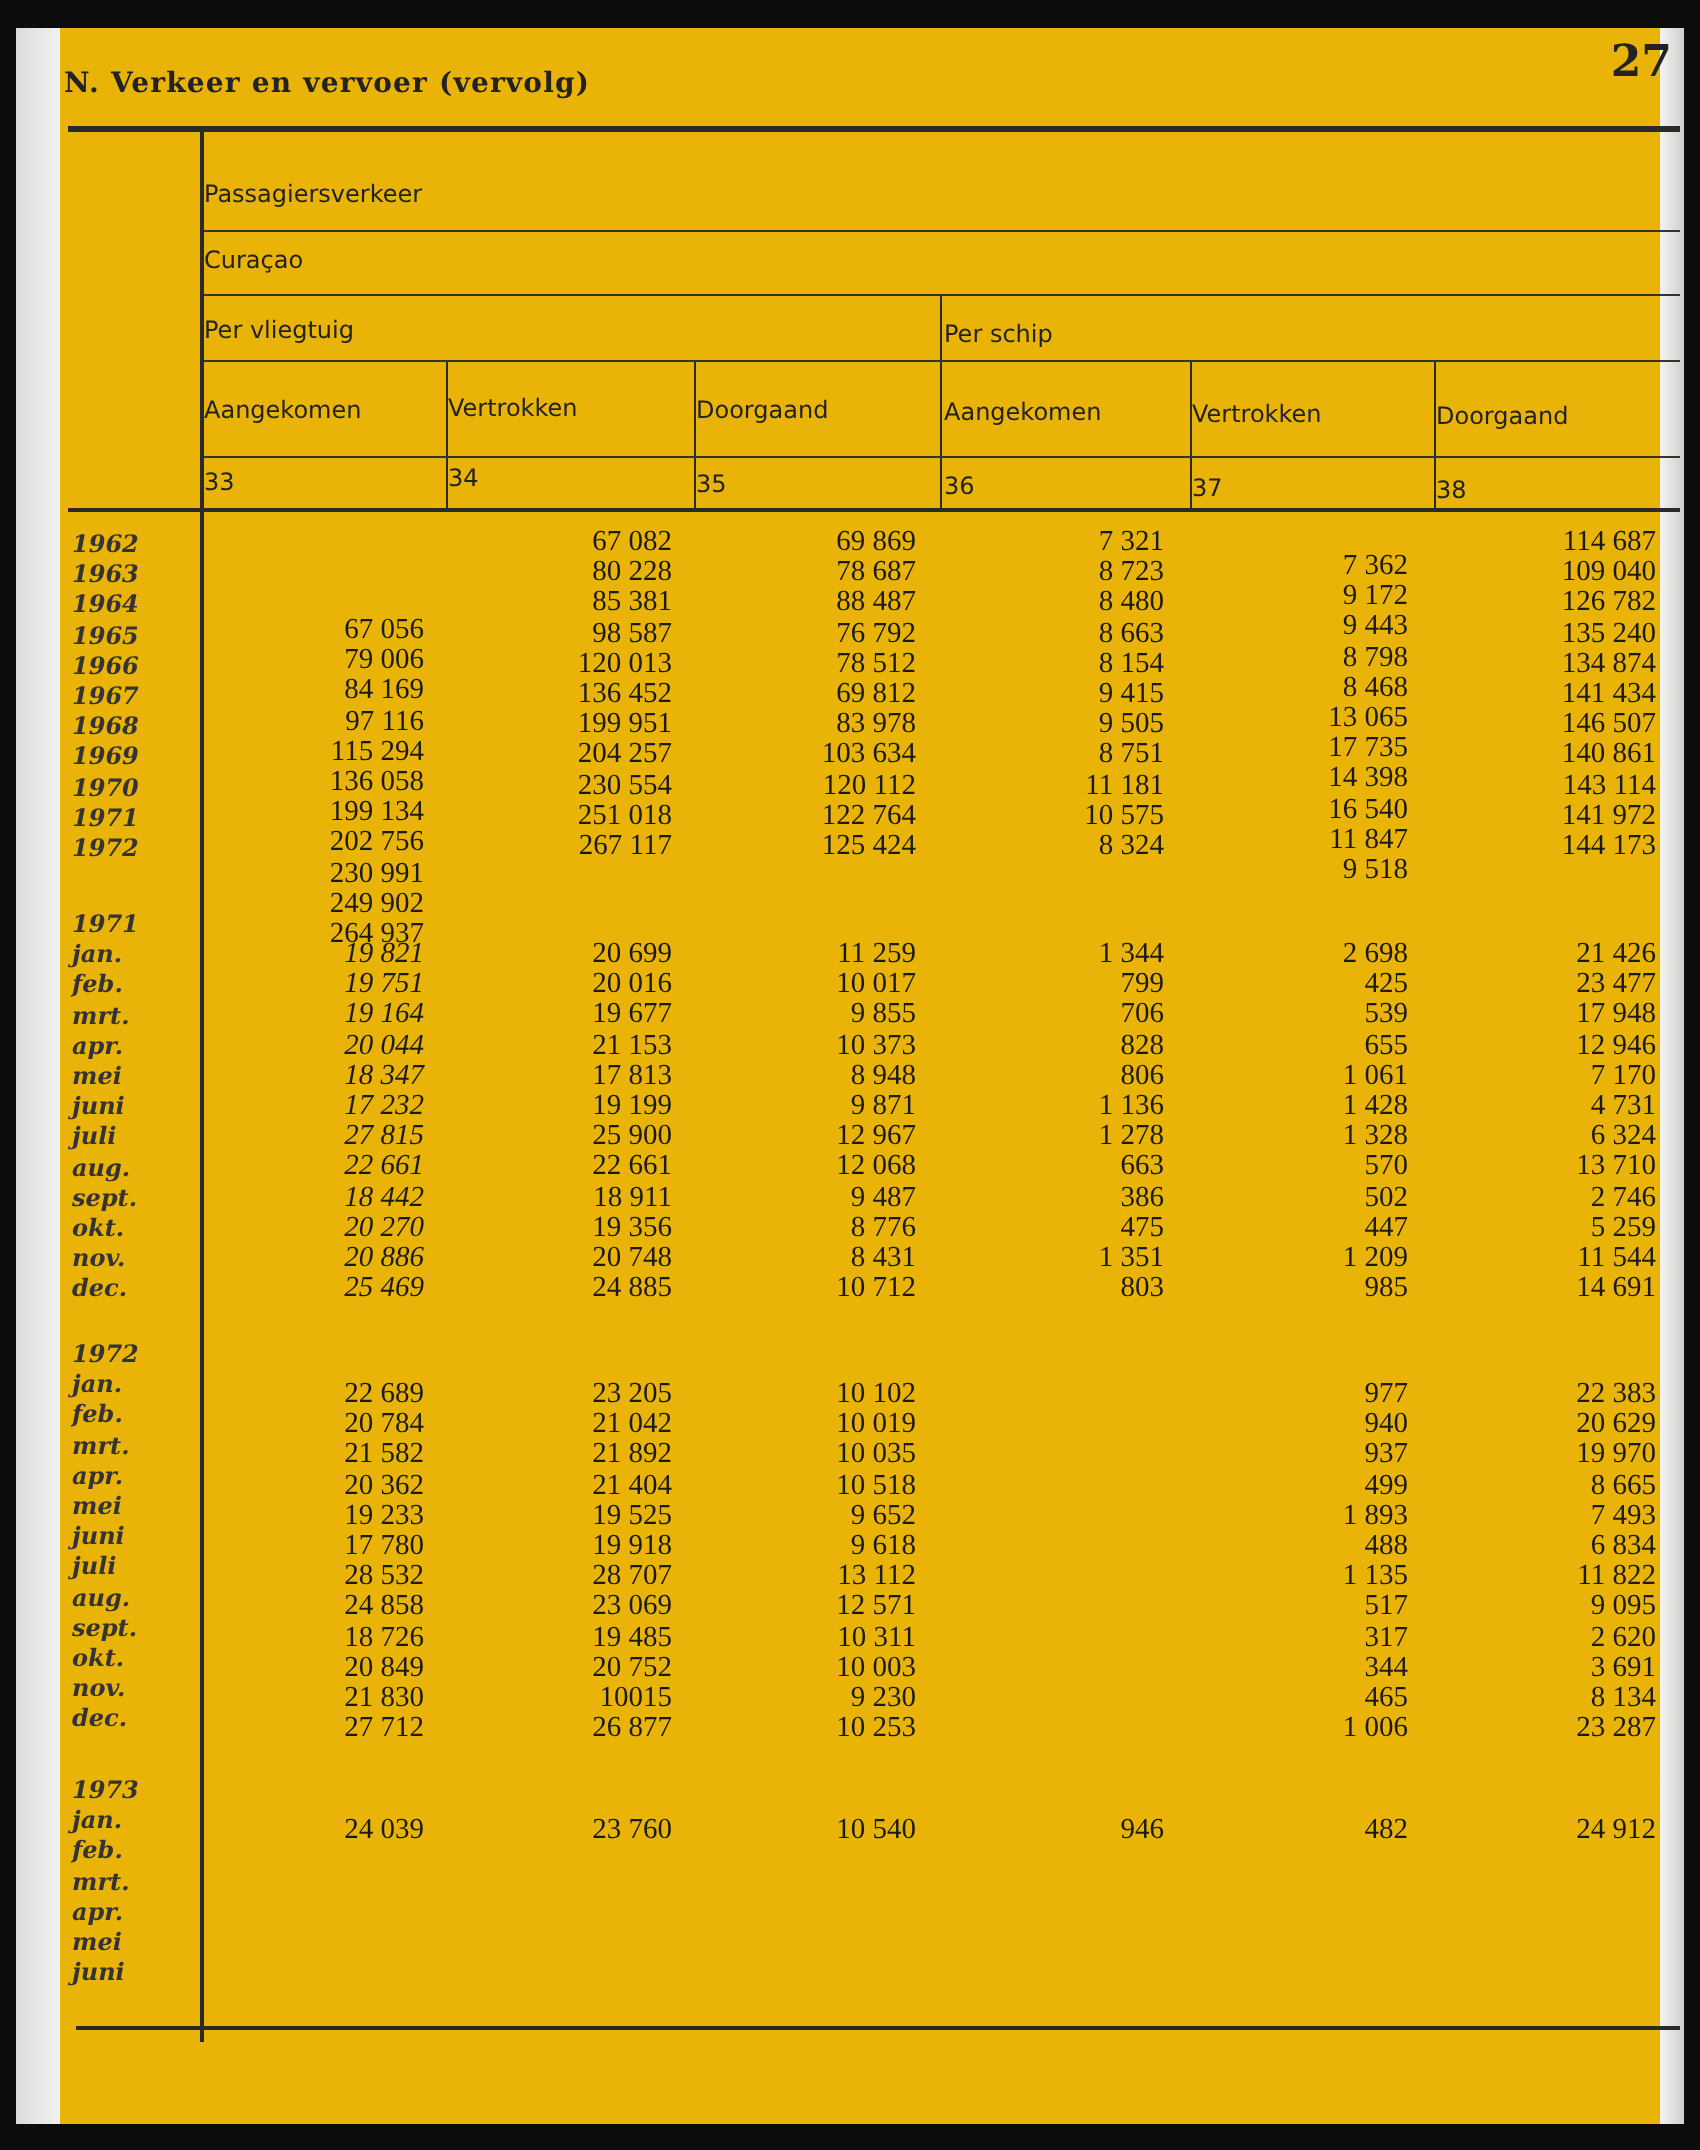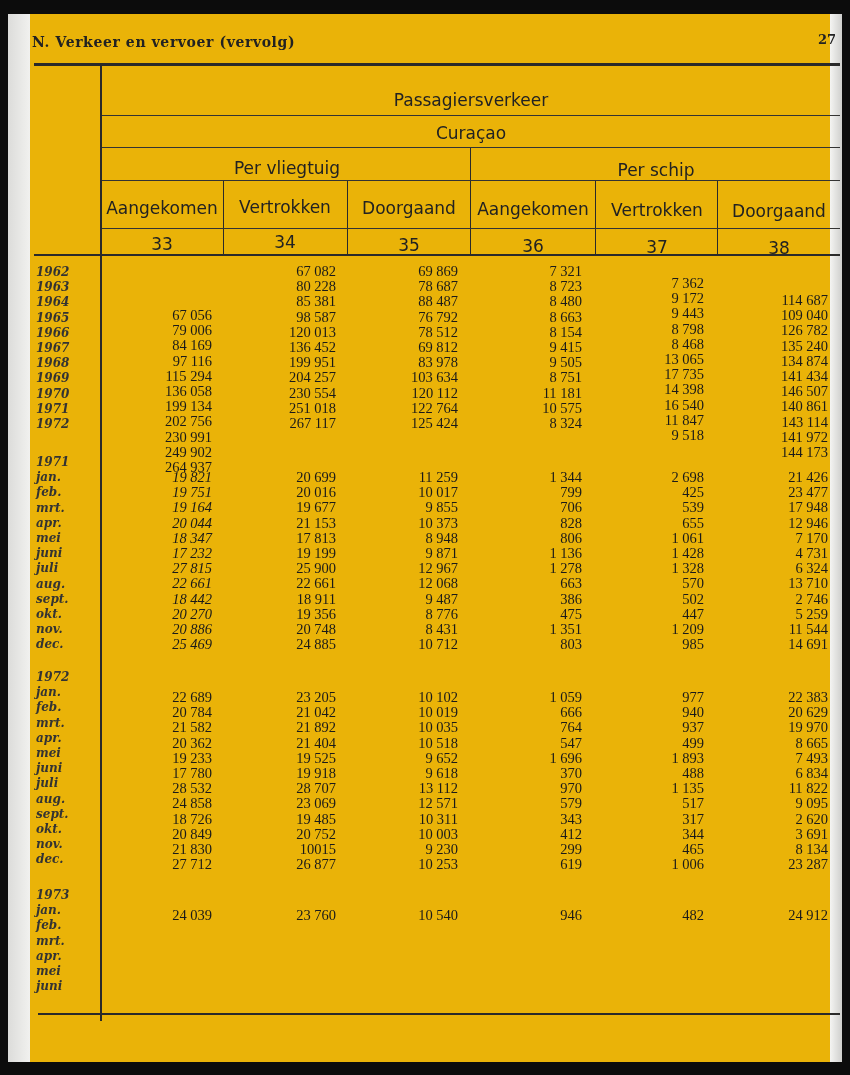--- a/index.html
+++ b/index.html
@@ -1,25 +1,25 @@
 <!DOCTYPE html>
 <html><head>
 <meta charset="utf-8">
 <style>
   html,body{margin:0;padding:0;}
   body{width:850px;height:1075px;background:#0c0c0c;position:relative;overflow:hidden;font-family:"DejaVu Serif",serif;}
   .page{position:absolute;left:8px;top:14px;width:834px;height:1048px;background:#eab308;border-radius:6px 2px 2px 14px;}
   .leftshade{position:absolute;left:0;top:0;width:22px;height:100%;background:linear-gradient(90deg,#dcdcda,#f1f1ef);}
   .rightshade{position:absolute;right:0;top:0;width:12px;height:100%;background:linear-gradient(90deg,#f4f4f2,#cfcfcd);}
   .header-title{position:absolute;left:24px;top:20px;font-family:"DejaVu Serif",serif;font-weight:bold;font-size:14px;color:#222;letter-spacing:0.6px;}
-  .page-number{position:absolute;right:6px;top:18px;font-family:"DejaVu Serif",serif;font-weight:bold;font-size:13px;color:#222;}
+  .page-number{position:absolute;right:6px;top:4px;font-family:"DejaVu Serif",serif;font-weight:bold;font-size:22px;color:#222;}
   .rule{position:absolute;background:#2a2a2a;}
   .vline{position:absolute;background:#2a2a2a;width:2px;}
   .hline{position:absolute;background:#333;height:1px;}
-  .hdr{position:absolute;font-family:"DejaVu Sans",sans-serif;font-size:17px;color:#222;text-align:center;}
+  .hdr{position:absolute;font-family:"DejaVu Sans",sans-serif;font-size:12px;color:#222;}
   .rowlabels{position:absolute;left:28px;font-family:"DejaVu Serif",serif;font-style:italic;font-weight:bold;font-size:12px;color:#333;line-height:15.2px;}
   .col{position:absolute;font-family:"Liberation Serif","DejaVu Serif",serif;font-size:14.5px;color:#1a1a1a;text-align:right;line-height:15.2px;}
   .col div{height:15.2px;white-space:nowrap;}
 </style>
 </head>
 <body>
 
 <div class="page">
   <div class="leftshade"></div>
   <div class="rightshade"></div>
@@ -134,21 +134,21 @@
       <div>9 443</div>
       <div>8 798</div>
       <div>8 468</div>
       <div>13 065</div>
       <div>17 735</div>
       <div>14 398</div>
       <div>16 540</div>
       <div>11 847</div>
       <div>9 518</div>
   </div>
-  <div class="col" style="left:710px;top:250px;width:110px;margin-top:29px;">
+  <div class="col" style="left:710px;top:250px;width:110px;">
     <div>114 687</div>
       <div>109 040</div>
       <div>126 782</div>
       <div>135 240</div>
       <div>134 874</div>
       <div>141 434</div>
       <div>146 507</div>
       <div>140 861</div>
       <div>143 114</div>
       <div>141 972</div>
@@ -305,34 +305,20 @@
       <div>10 518</div>
       <div>9 652</div>
       <div>9 618</div>
       <div>13 112</div>
       <div>12 571</div>
       <div>10 311</div>
       <div>10 003</div>
       <div>9 230</div>
       <div>10 253</div>
   </div>
-  <div class="col" style="left:470px;top:676px;width:104px;">
-    <div>1 059</div>
-      <div>666</div>
-      <div>764</div>
-      <div>547</div>
-      <div>1 696</div>
-      <div>370</div>
-      <div>970</div>
-      <div>579</div>
-      <div>343</div>
-      <div>412</div>
-      <div>299</div>
-      <div>619</div>
-  </div>
   <div class="col" style="left:590px;top:676px;width:106px;">
     <div>977</div>
       <div>940</div>
       <div>937</div>
       <div>499</div>
       <div>1 893</div>
       <div>488</div>
       <div>1 135</div>
       <div>517</div>
       <div>317</div>

